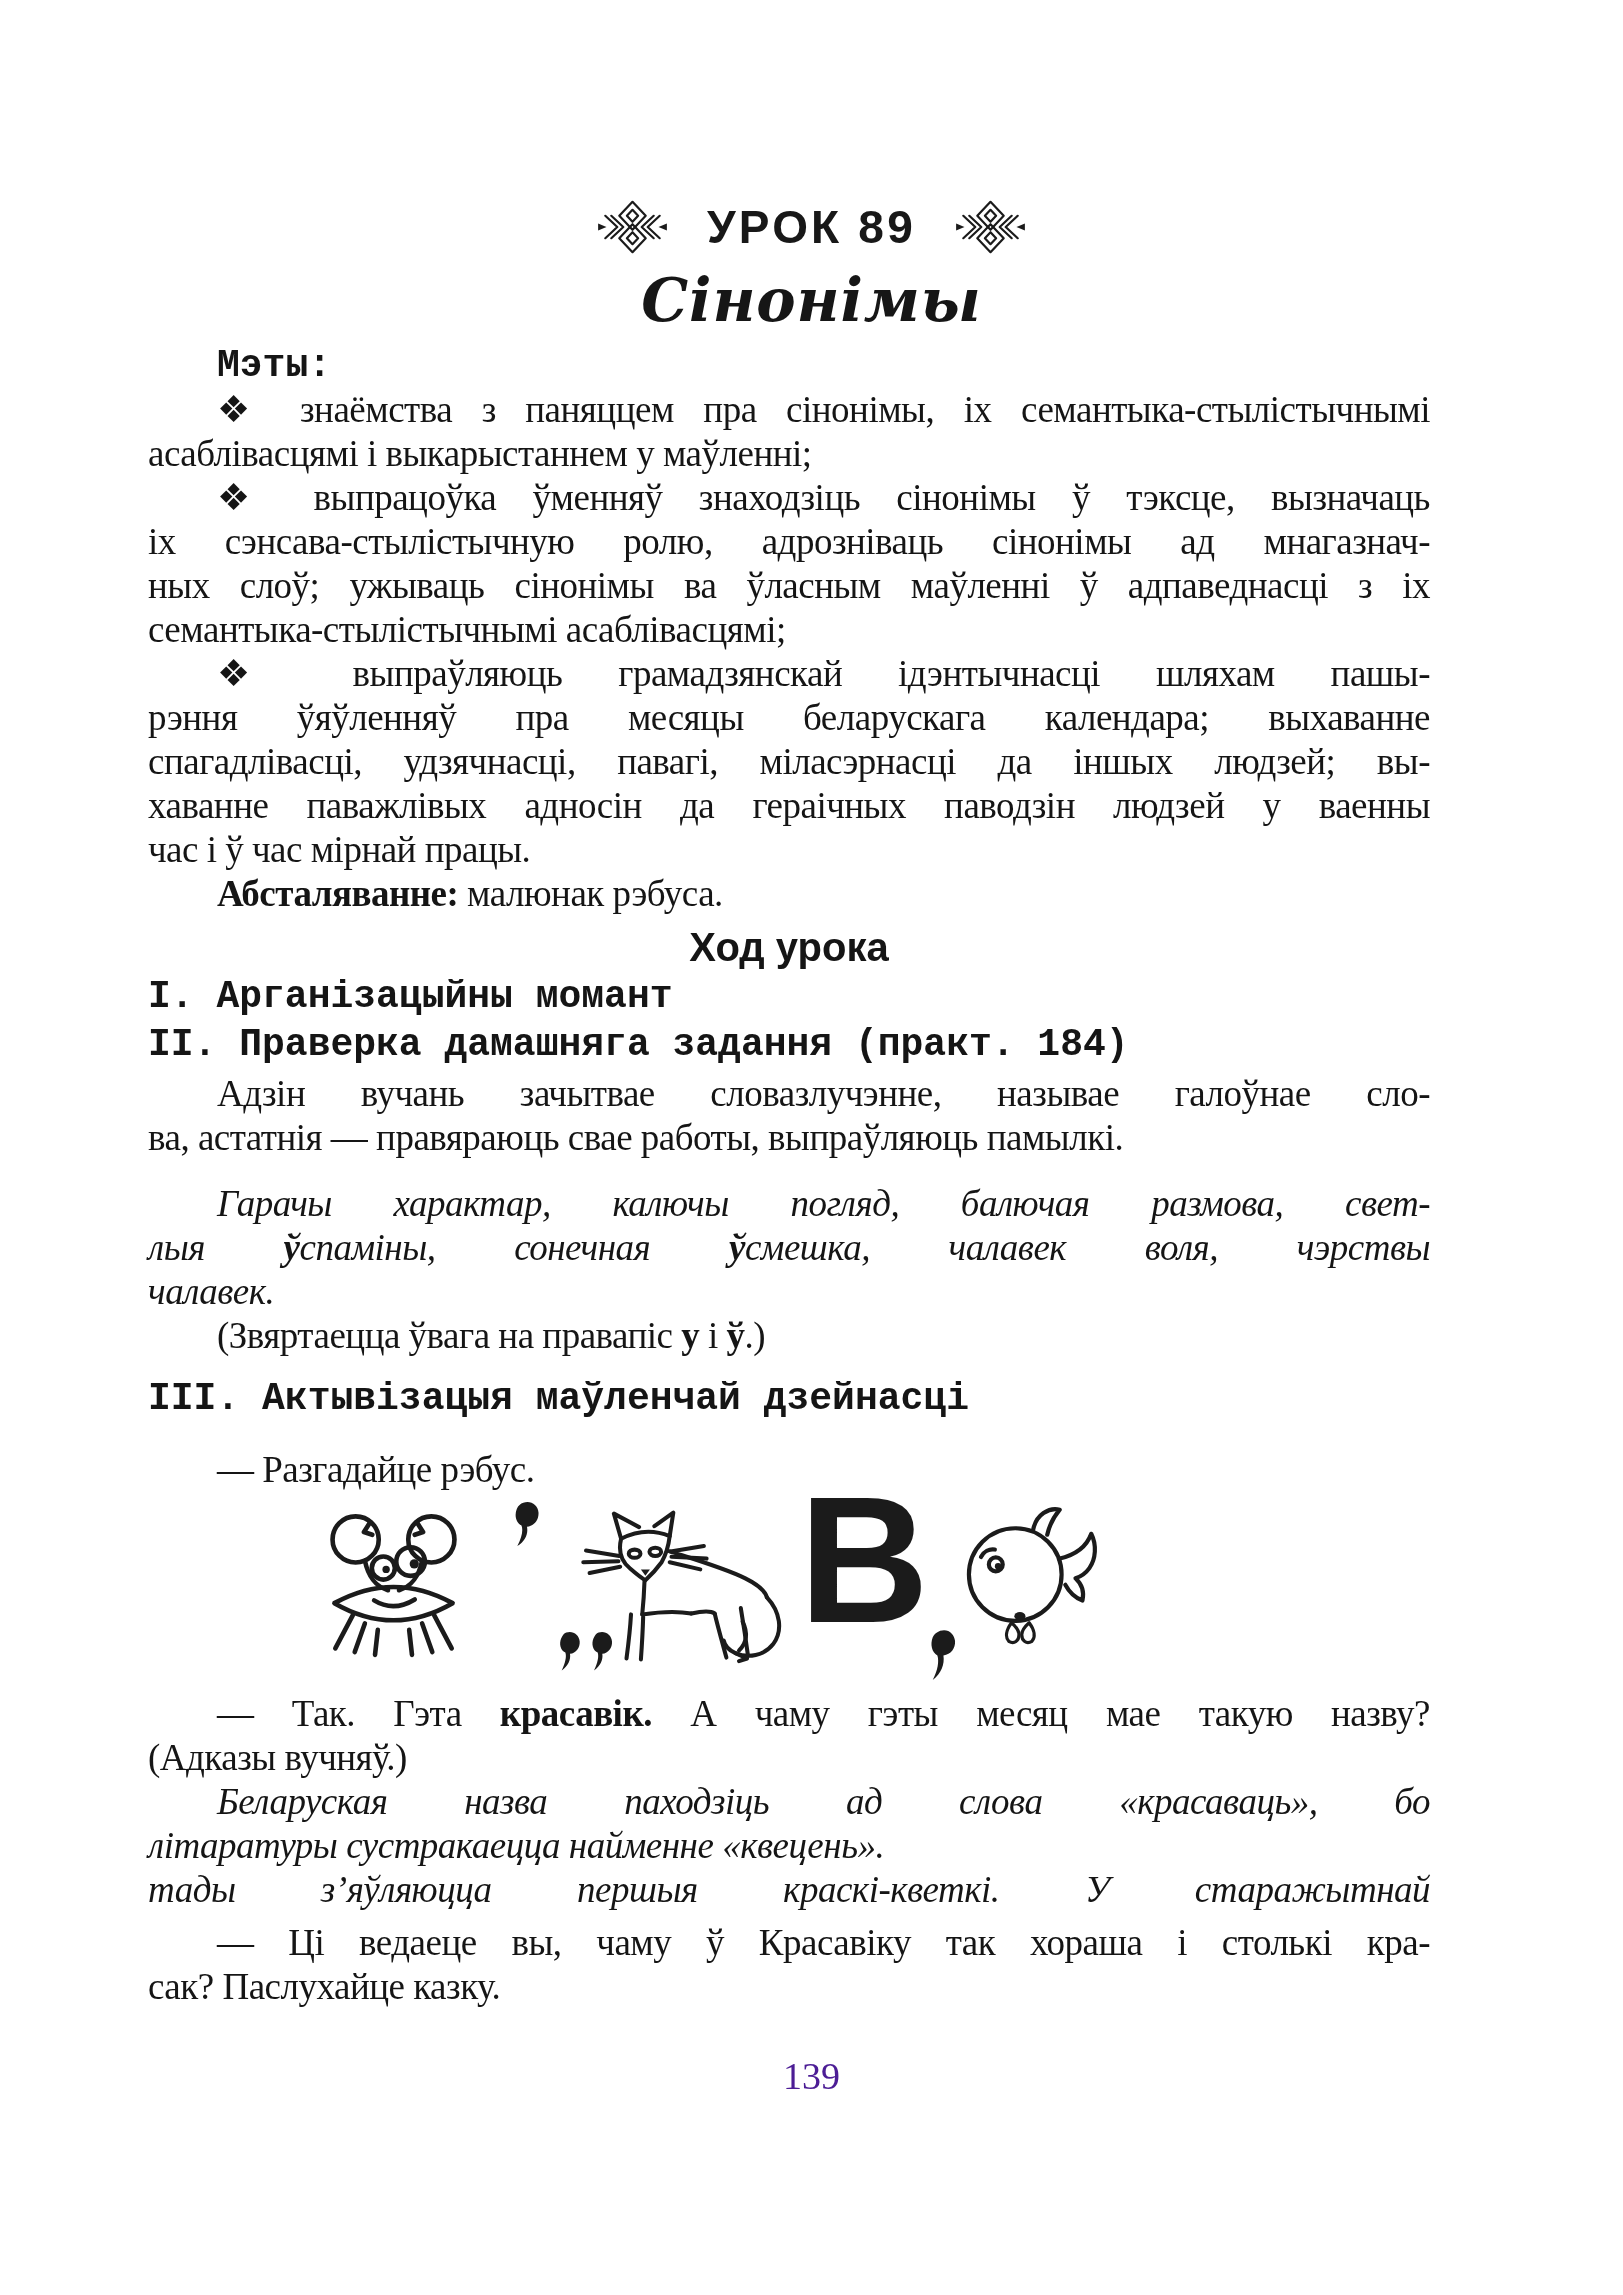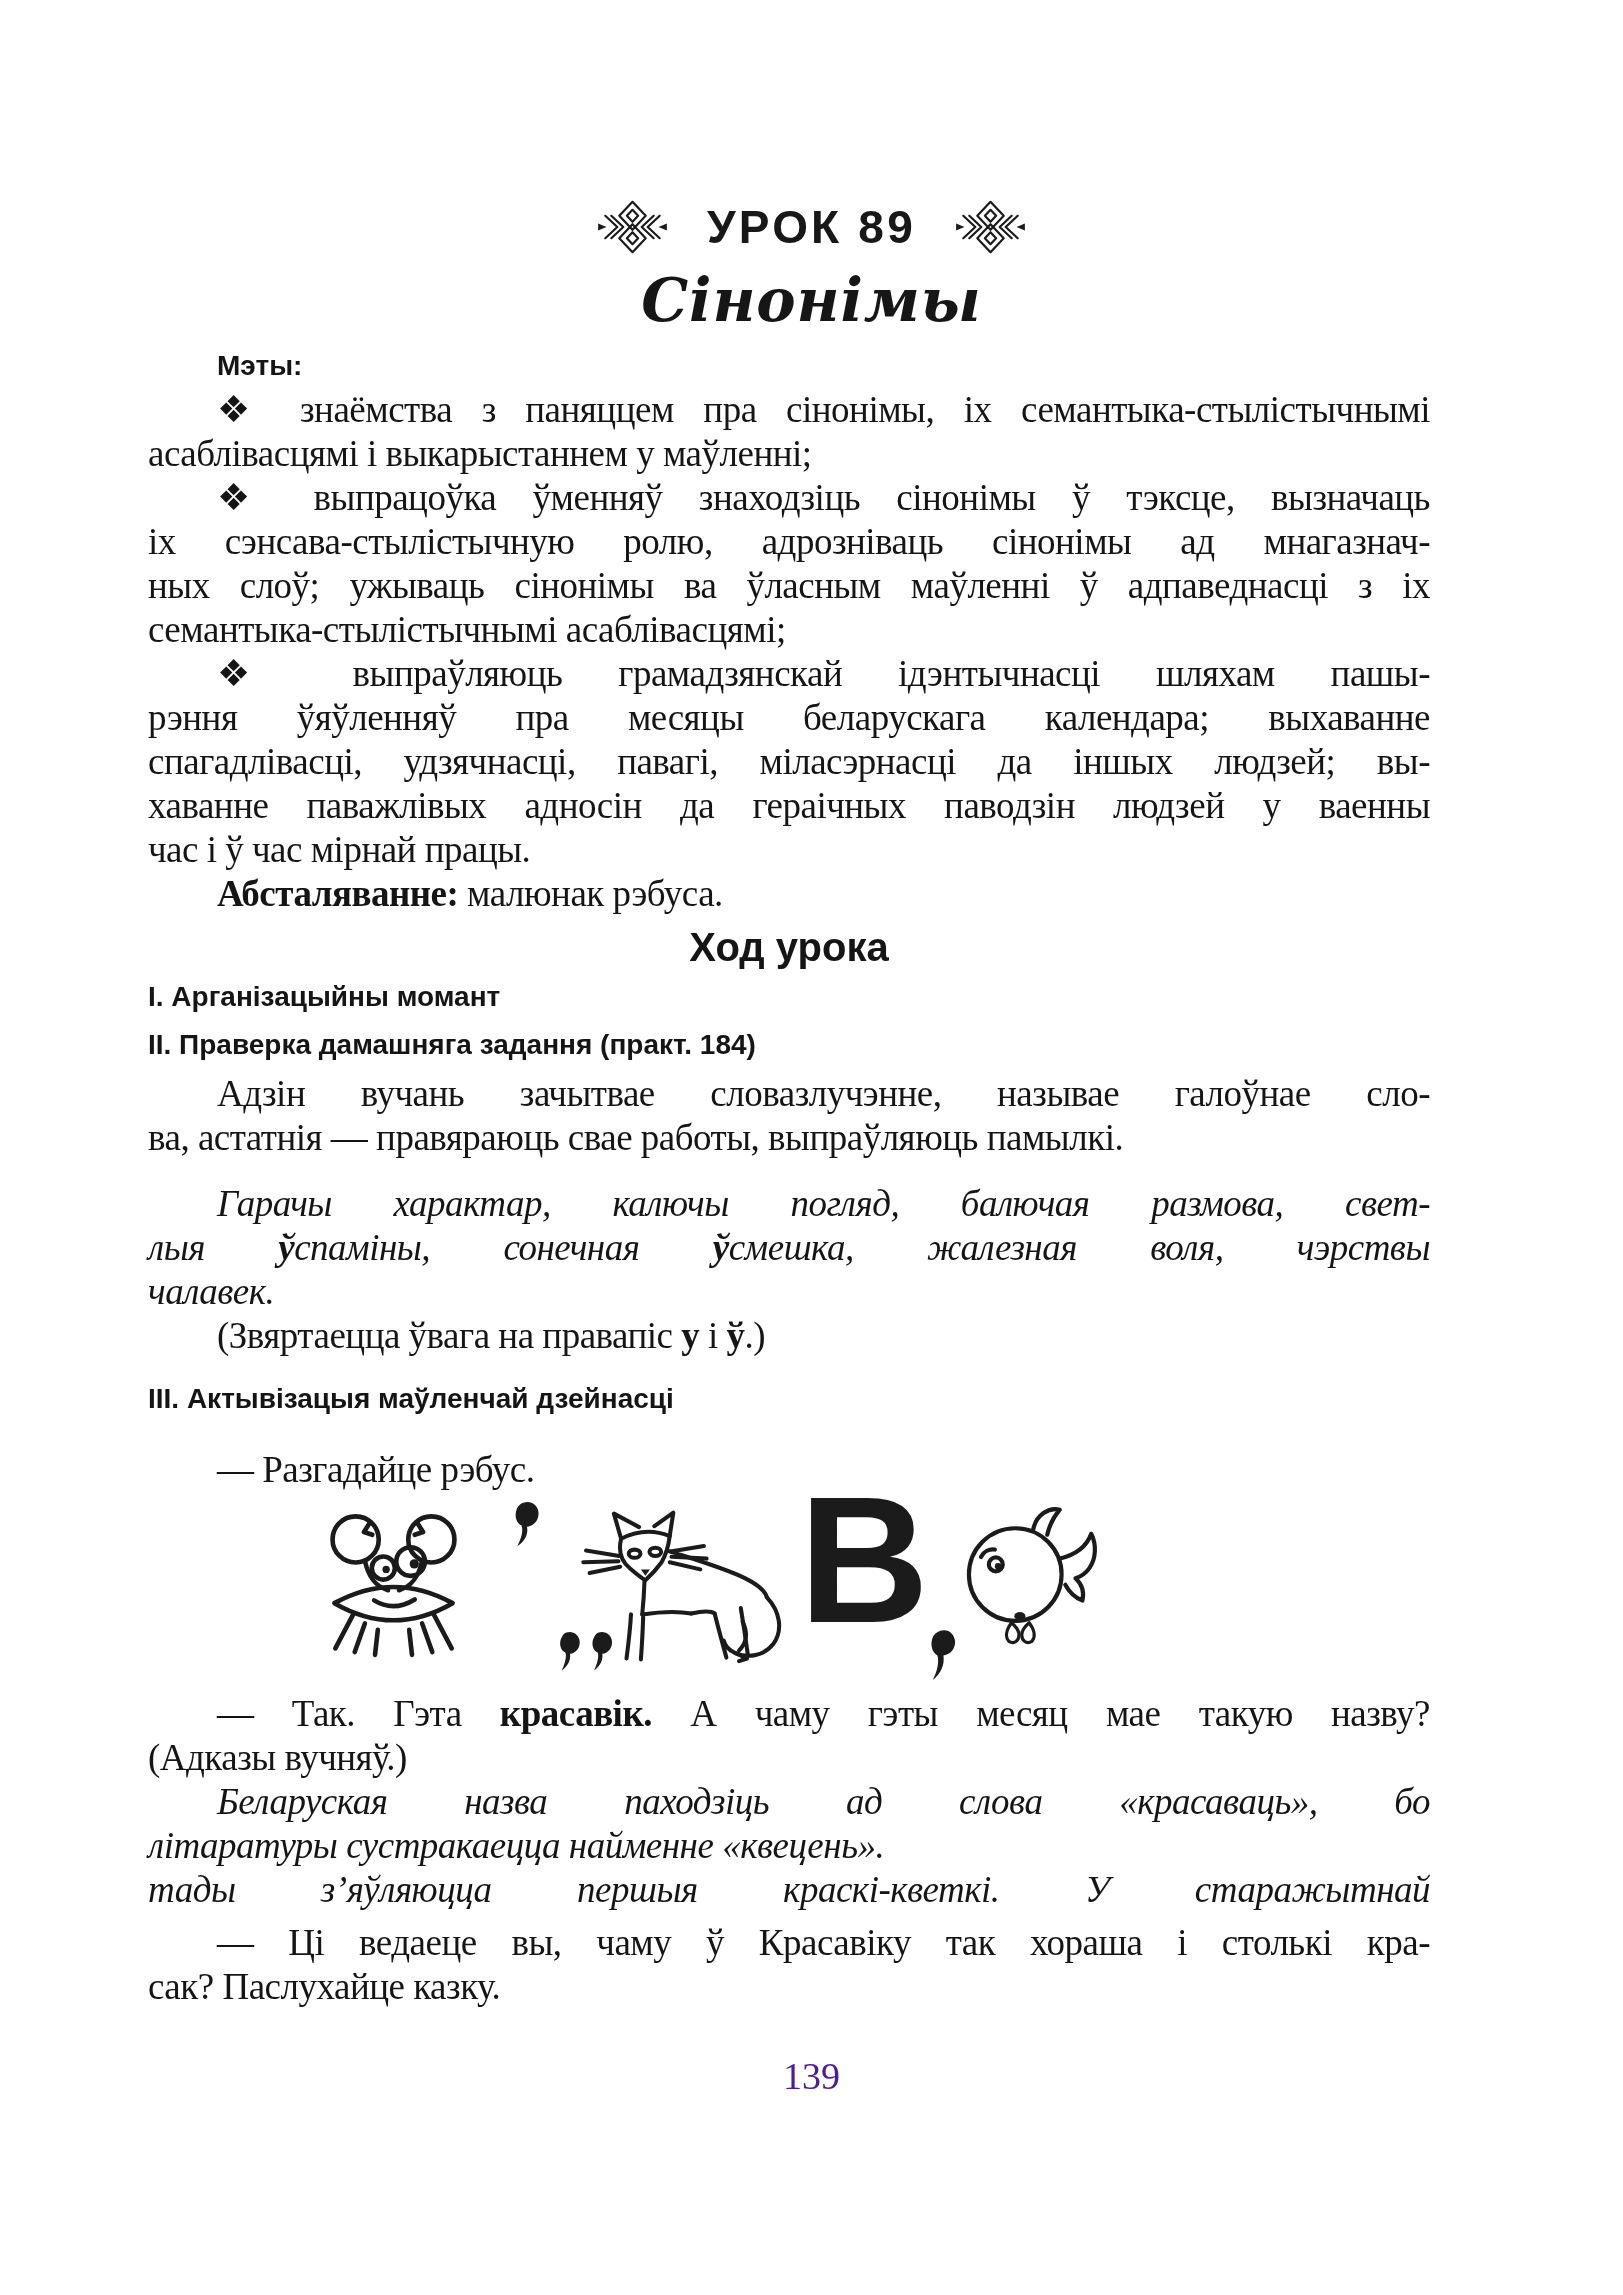--- a/index.html
+++ b/index.html
@@ -21,21 +21,21 @@
   .lesson-title{
     position:absolute;top:266px;left:0;width:1623px;text-align:center;
     font-family:"DejaVu Serif", serif;font-style:italic;font-weight:bold;
     font-size:59px;line-height:69px;color:#161616;letter-spacing:0.9px;
   }
   
   .column{position:absolute;left:148px;top:344px;width:1282px;}
   .blk{font-size:37px;line-height:44px;letter-spacing:-0.5px;text-align:left;}
   .blk.j{text-align:justify;text-align-last:justify;text-justify:inter-word;}
   .blk.ind{padding-left:69px;}
-  .blk.h{font-family:Liberation Sans, sans-serif;font-weight:bold;font-size:28px;letter-spacing:0;}
+  .blk.h{font-family:Liberation Mono, monospace;font-weight:bold;font-size:38px;letter-spacing:0;}
   .blk.hc{font-family:"Liberation Sans", sans-serif;font-weight:bold;font-size:40px;letter-spacing:0;text-align:center;}
   .blk.ti{font-style:italic;}
   .blk .b{font-weight:bold;}
   [data-name="course-heading"]{margin:9.3px 0 5.6px 0;}
   [data-name="stage-1-heading"]{margin:3.7px 0 4.6px 0;}
   [data-name="stage-2-heading"]{margin:4.6px 0 4.6px 0;}
   [data-name="example-line-1"]{margin-top:22px;}
   [data-name="stage-3-heading"]{margin-top:18.5px;}
   [data-name="rebus-task-line"]{margin-top:27px;}
   [data-name="dialog-line-1"]{margin-top:41px;}
@@ -107,21 +107,21 @@
         <div class="blk t j" data-name="goal-line"><span>спагадлівасці, удзячнасці, павагі, міласэрнасці да іншых людзей; вы-</span></div>
         <div class="blk t j" data-name="goal-line"><span>хаванне паважлівых адносін да гераічных паводзін людзей у ваенны</span></div>
         <div class="blk t" data-name="goal-line"><span>час і ў час мірнай працы.</span></div>
         <div class="blk t ind" data-name="equipment-line"><span class="b">Абсталяванне:</span><span> малюнак рэбуса.</span></div>
         <div class="blk hc" data-name="course-heading"><span>Ход урока</span></div>
         <div class="blk h" data-name="stage-1-heading"><span>I. Арганізацыйны момант</span></div>
         <div class="blk h" data-name="stage-2-heading"><span>II. Праверка дамашняга задання (практ. 184)</span></div>
         <div class="blk t j ind" data-name="homework-line"><span>Адзін вучань зачытвае словазлучэнне, называе галоўнае сло-</span></div>
         <div class="blk t" data-name="homework-line"><span>ва, астатнія — правяраюць свае работы, выпраўляюць памылкі.</span></div>
         <div class="blk ti j ind" data-name="example-line-1"><span>Гарачы характар, калючы погляд, балючая размова, свет-</span></div>
-        <div class="blk ti j" data-name="example-line"><span>лыя </span><span class="b">ў</span><span>спаміны, сонечная </span><span class="b">ў</span><span>смешка, жалезная воля, чэрствы</span></div>
+        <div class="blk ti j" data-name="example-line"><span>лыя </span><span class="b">ў</span><span>спаміны, сонечная </span><span class="b">ў</span><span>смешка, чалавек воля, чэрствы</span></div>
         <div class="blk ti" data-name="example-line"><span>чалавек.</span></div>
         <div class="blk t ind" data-name="spelling-note-line"><span>(Звяртаецца ўвага на правапіс </span><span class="b">у</span><span> і </span><span class="b">ў</span><span>.)</span></div>
         <div class="blk h" data-name="stage-3-heading"><span>III. Актывізацыя маўленчай дзейнасці</span></div>
         <div class="blk t ind" data-name="rebus-task-line"><span>— Разгадайце рэбус.</span></div>
       </div>
 
     <div class="rebus" data-name="rebus-image">
 
       <svg data-name="crab-icon" style="left:176px;top:0px;width:139px;height:157px;" viewBox="0 0 300 340">
         <g class="ink" stroke-width="10">

